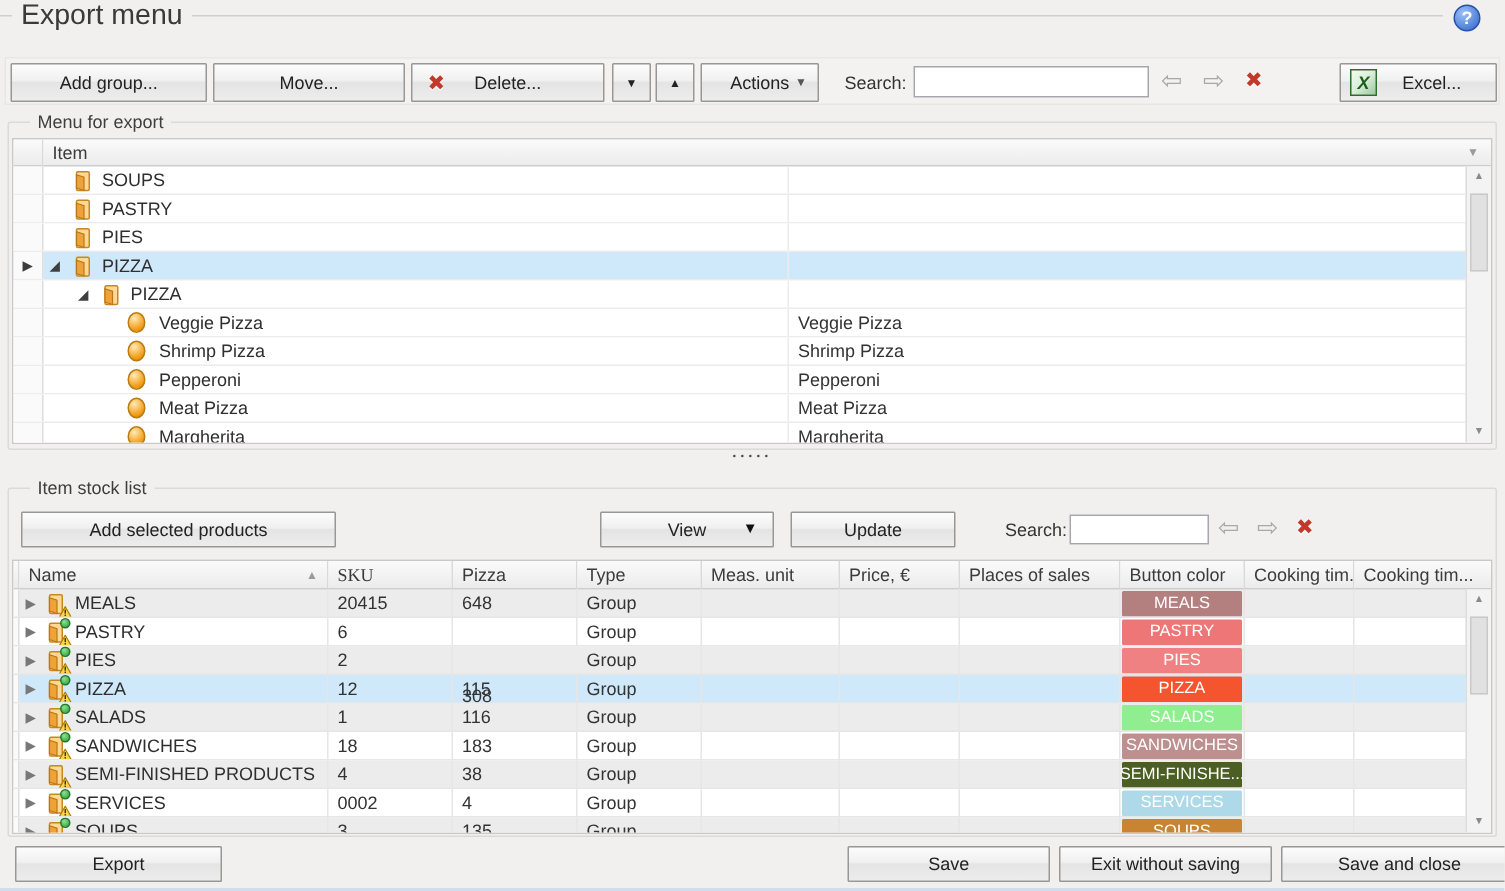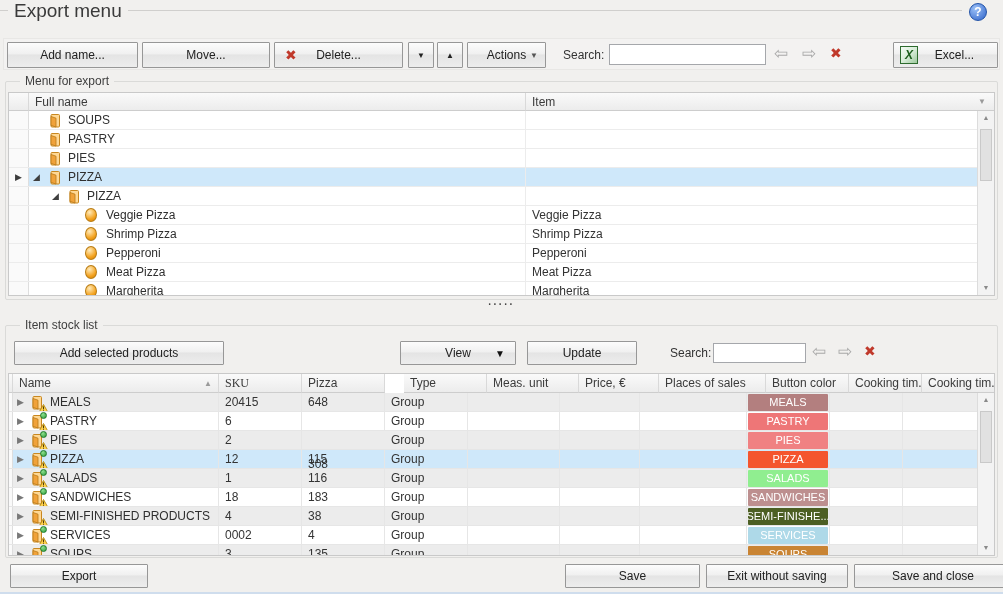--- a/index.html
+++ b/index.html
@@ -119,21 +119,21 @@
 </style>
 </head>
 <body>
 
 <div id="title-rule"></div>
 <div id="page-title">Export menu</div>
 <div id="help">?</div>
 
 <div id="top-panel"></div>
 <div class="btn" id="btn-add-group">
-    <span>Add name...</span>
+    <span>Add group...</span>
   </div>
 <div class="btn" id="btn-move">
     <span>Move...</span>
   </div>
 <div class="btn" id="btn-delete">
   <span class="red-x">✖</span>
   <span>Delete...</span>
 </div>
 <div class="btn" id="btn-down">
     <span class="glyph-sm">▼</span>
@@ -154,23 +154,20 @@
   <span class="excel-ico">X</span>
   <span style="margin-left:18px">Excel...</span>
 </div>
 
 <div class="groupbox" id="gb1">
   <span class="gb-label">Menu for export</span>
 </div>
 <div class="grid" id="tree">
   <div class="ghead">
     <div class="hc nopad" style="width:20px"></div>
-    <div class="hc" style="width:497px">
-        <span>Full name</span>
-      </div>
     <div class="hc fill">
       <span>Item</span>
       <span class="hdr-filter">▼</span>
     </div>
   </div>
   <div id="tree-body">
       <div class="trow">
         <div class="tc gutcell" style="width: 20px;"></div>
         <div class="tc lvl1" style="width: 497px;">
           <span class="exp"></span>
@@ -332,21 +329,21 @@
       <div class="hc" style="width: 206px;">
         <span>Name</span>
         <span class="hdr-sort">▲</span>
       </div>
       <div class="hc" style="width: 83px; font-family: Liberation Serif, serif;">
         <span>SKU</span>
       </div>
       <div class="hc" style="width: 83px;">
         <span>Pizza</span>
       </div>
-      <div class="hc" style="width: 83px; margin-left: 19px;">
+      <div class="hc" style="width: 83px;">
         <span>Type</span>
       </div>
       <div class="hc" style="width: 92px;">
         <span>Meas. unit</span>
       </div>
       <div class="hc" style="width: 80px;">
         <span>Price, €</span>
       </div>
       <div class="hc" style="width: 107px;">
         <span>Places of sales</span>

